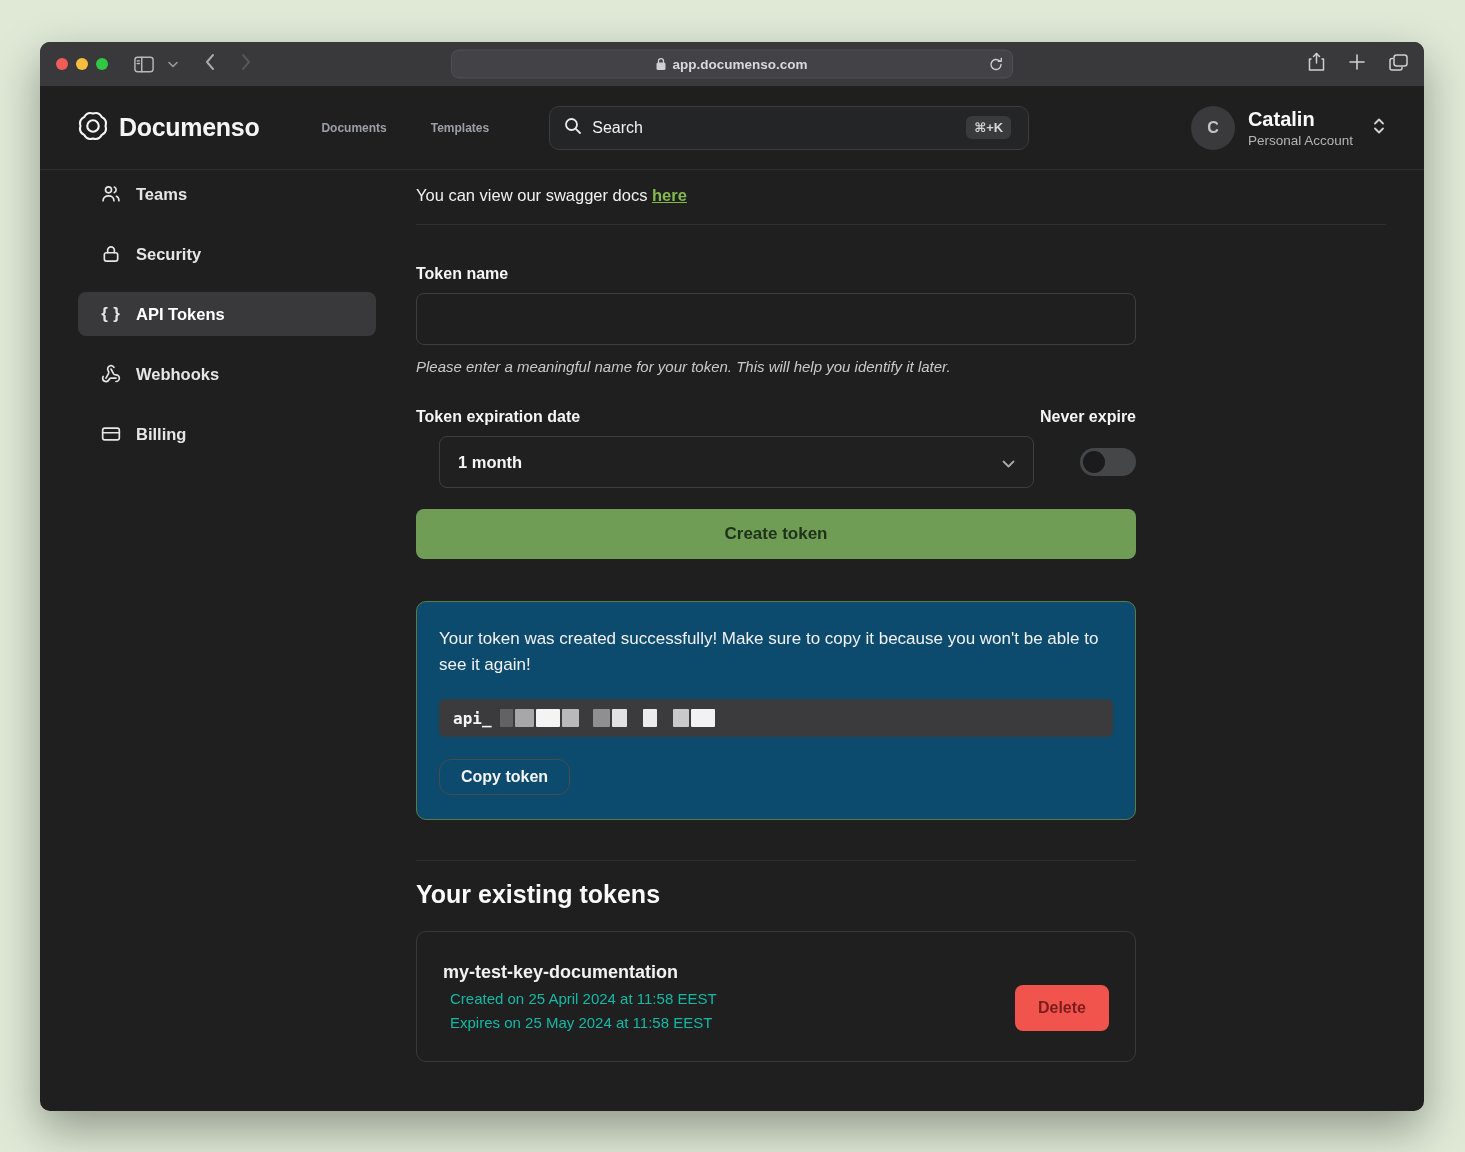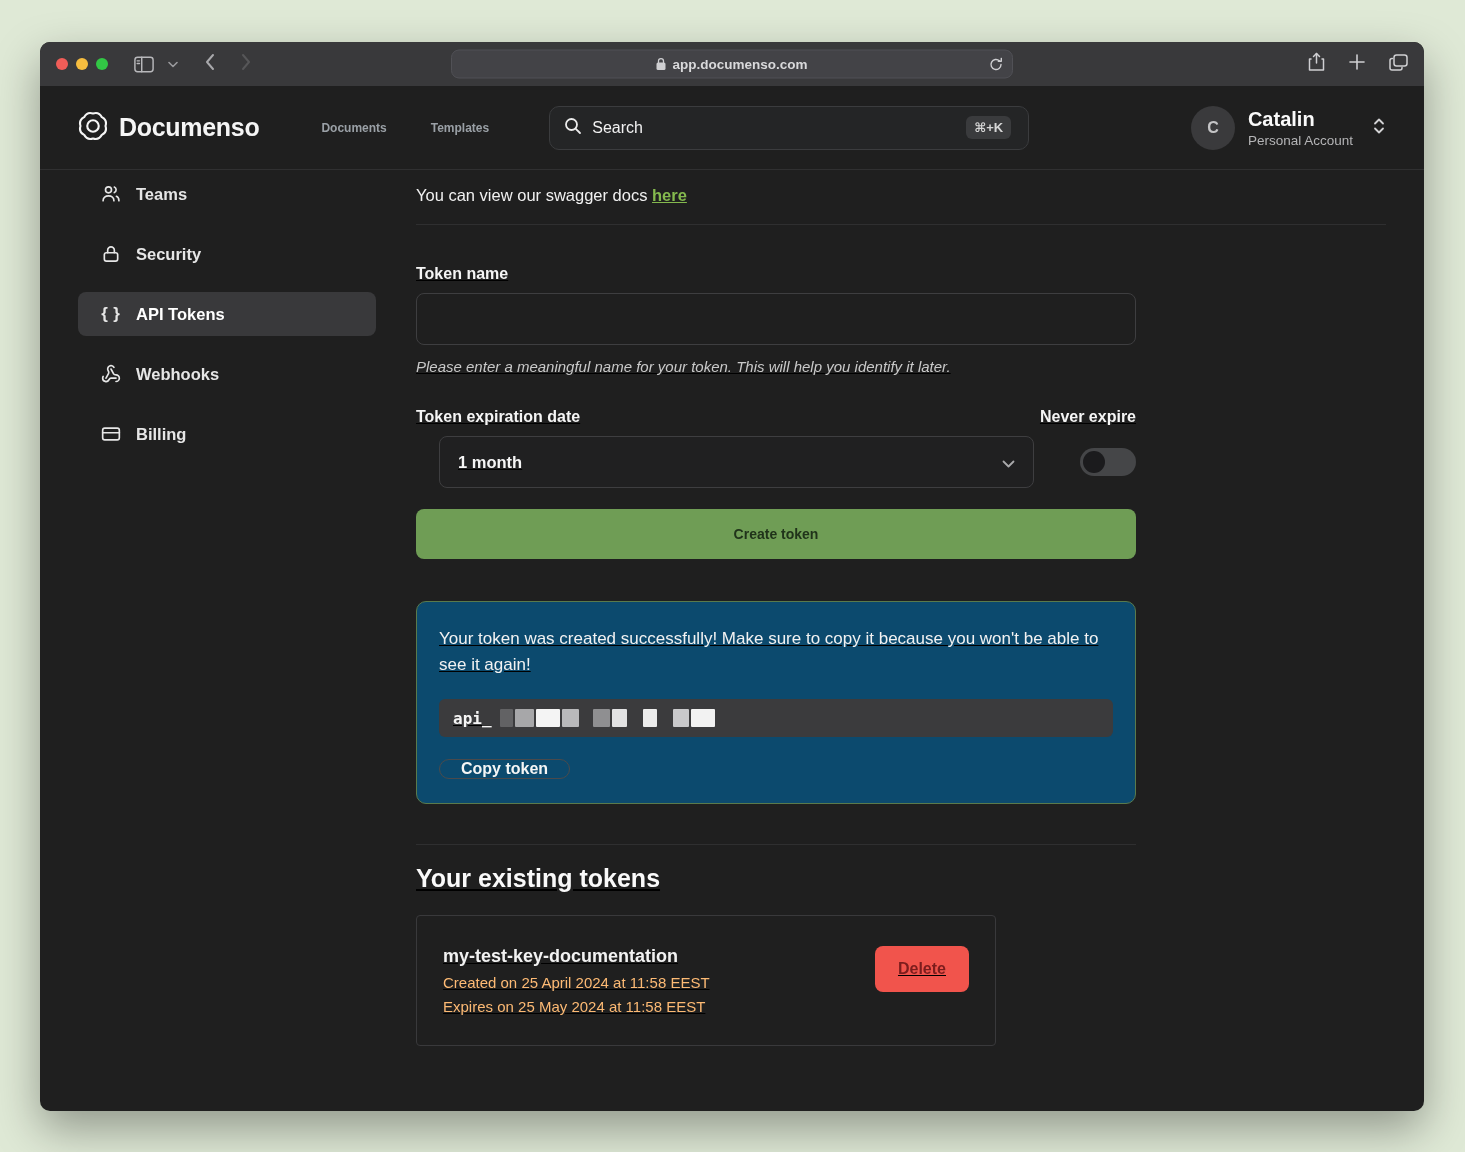--- a/index.html
+++ b/index.html
@@ -70,21 +70,21 @@
   }
   .side-item.active { background:#39393b; color:#ffffff; }
   .side-item .icon { width:22px; display:flex; justify-content:center; color:#e6e6e6; }
   .braces { font-size:17px; font-weight:700; letter-spacing:1px; }
 
   .main { flex:1; margin-left:40px; padding-top:16px; }
   .swagger { color:#f0f0f0; font-size:16.5px; }
   .swagger a { color:#84b94e; font-weight:700; text-decoration:underline; cursor:pointer; }
   .divider { border-bottom:1px solid #2f2f30; margin-top:19px; }
 
-  .form-col { width:720px;text-decoration:underline; }
+  .form-col { width:720px; }
   .field-label { color:#f5f5f5; font-size:16px; font-weight:700; }
   .mt-40 { margin-top:40px; }
   .text-input {
     margin-top:10px; width:100%; height:52px; background:transparent;
     border:1px solid #3e3e40; border-radius:8px; color:#f0f0f0; font-size:16px;
     padding:0 16px; outline:none; font-family:inherit;
   }
   .hint { margin-top:13px; font-style:italic; color:#c9c9c9; font-size:15px; }
 
   .exp-row { margin-top:33px; display:flex; justify-content:space-between; align-items:center; }
@@ -99,49 +99,49 @@
     margin-left:auto; width:56px; height:28px; border-radius:14px; background:#454648;
     position:relative; cursor:pointer;
   }
   .toggle .knob {
     position:absolute; left:3px; top:3px; width:22px; height:22px; border-radius:50%;
     background:#1b1b1d;
   }
 
   .create-btn {
     margin-top:21px; width:100%; height:50px; border:none; border-radius:8px;
-    background:#6f9d55; color:#20331a; font-size:14px; font-weight:700;
+    background:#6f9d55; color:#20331a; font-size:17px; font-weight:700;
     font-family:inherit; cursor:pointer;
   }
 
   .success-box {
     margin-top:42px; width:720px; border:1px solid #5a7a4c; border-radius:10px;
     padding:24px 22px 24px 22px; background:#0c4a6e;
   }
   .success-msg { color:#f2f2f2; font-size:17px; line-height:1.5; max-width:668px; }
   .token-field {
     margin-top:22px; height:38px; background:#3b3b3d; border-radius:6px;
     display:flex; align-items:center; padding:0 14px; gap:8px;
   }
   .token-prefix { font-family:"DejaVu Sans Mono","Liberation Mono",monospace; color:#f5f5f5; font-size:16px; font-weight:700; }
   .redacted { display:flex; align-items:center; gap:2px; }
   .redacted i { display:block; height:18px; border-radius:1px; }
   .copy-btn {
     margin-top:22px; background:transparent; border:1px solid #4a4a4c; border-radius:12px;
-    color:#f5f5f5; font-size:16px; font-weight:700; padding:0 21px;
+    color:#f5f5f5; font-size:16px; font-weight:700; padding:8px 21px;
     font-family:inherit; cursor:pointer;
   }
 
   .existing-heading { margin-top:19px; color:#fafafa; font-size:25px; font-weight:700; }
   .token-card {
-    margin-top:22px; width:580px; border:1px solid #39393b; border-radius:4px;
-    padding:30px 26px; display:flex; align-items:flex-start;
+    margin-top:22px; width:720px; border:1px solid #39393b; border-radius:10px;
+    padding:30px 26px; display:flex; align-items:flex-end;
   }
   .token-info .t-name { color:#f2f2f2; font-size:18px; font-weight:600; }
-  .token-info .t-meta { color:#fdba74; font-size:15px; margin-top:7px; }
+  .token-info .t-meta { color:#14b8a6; font-size:15px; margin-top:7px;margin-left:7px; }
   .token-info .t-meta:first-of-type { margin-top:15px; }
   .delete-btn {
     margin-left:auto; background:#f1544c; border:none; border-radius:8px;
     color:#7c1d1d; font-size:16px; font-weight:700; padding:14px 23px;
     font-family:inherit; cursor:pointer;
   }
   svg { stroke-linecap:round; stroke-linejoin:round; }
 </style>
 </head>
 <body>

